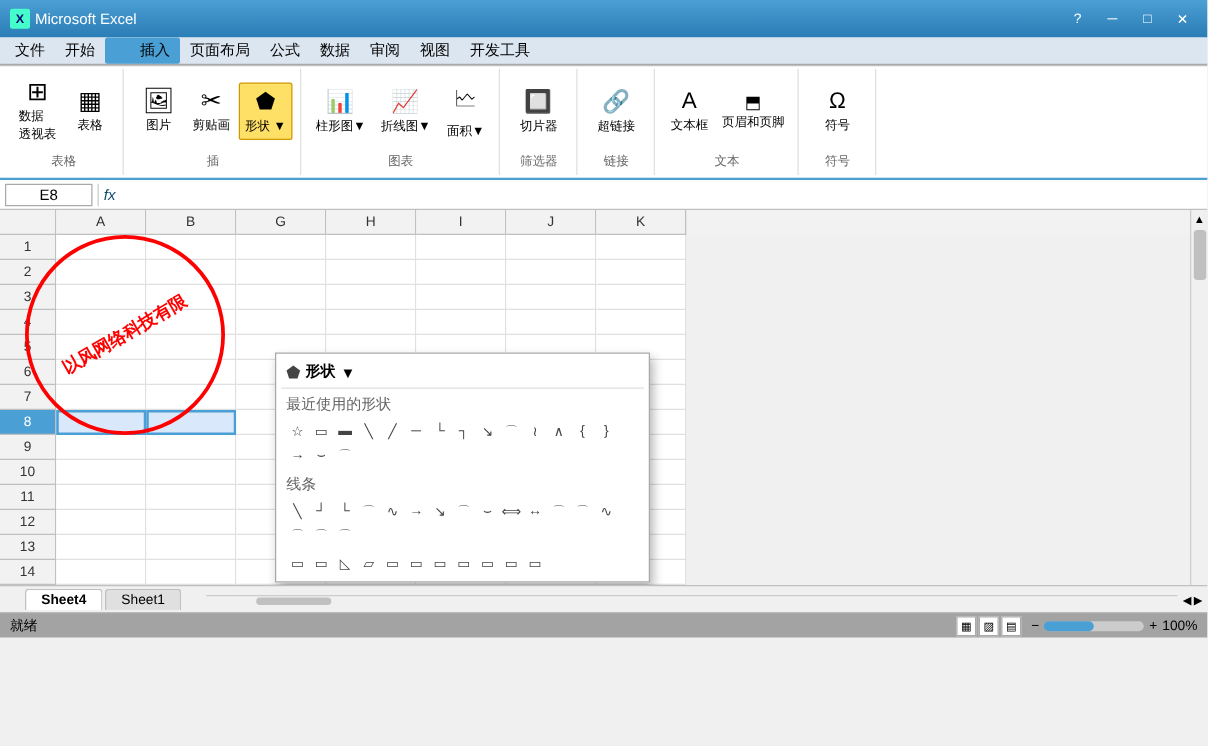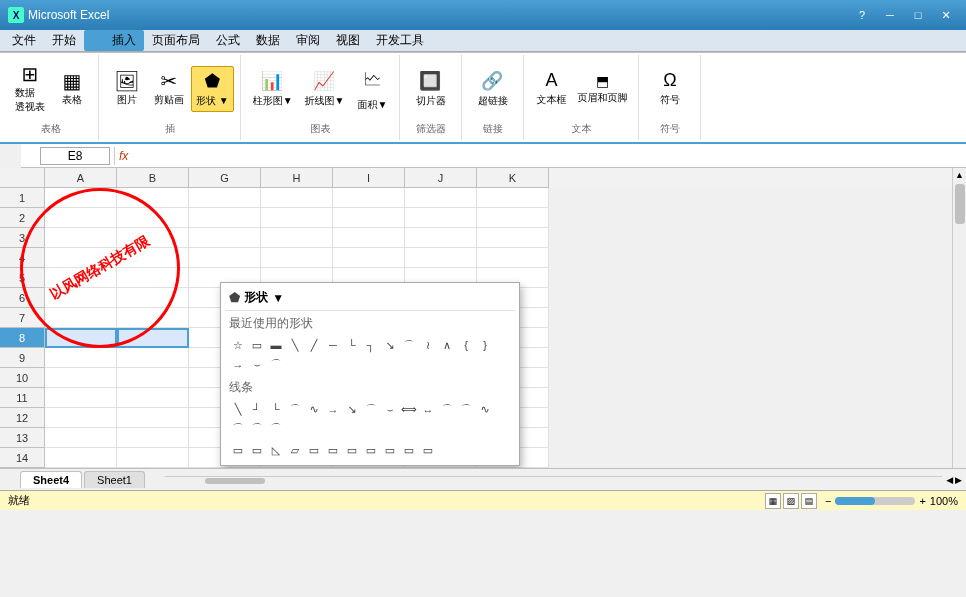--- a/index.html
+++ b/index.html
@@ -88,22 +88,21 @@
     .ribbon-btn .icon { font-size: 20px; line-height: 1; }
 
     
     .formula-bar {
       height: 24px;
       background: white;
       border-bottom: 1px solid #c0c0c0;
       display: flex;
       align-items: center;
       gap: 4px;
-      padding: 0 19px;
-      margin-left: 21px;
+      padding: 0 4px;
     }
     .cell-ref {
       width: 70px;
       border: 1px solid #aaa;
       padding: 1px 4px;
       font-size: 12px;
       text-align: center;
     }
     .formula-divider { width: 1px; height: 18px; background: #ccc; }
     .formula-input {
@@ -213,21 +212,21 @@
       border-radius: 3px 3px 0 0;
       background: #e0e0e0;
       font-size: 11px;
       cursor: pointer;
     }
     .sheet-tab.active { background: white; font-weight: bold; }
 
     
     .status-bar {
       height: 20px;
-      background: #fef9c3;
+      background: #a3a3a3;
       border-top: 1px solid #aaa;
       display: flex;
       align-items: center;
       justify-content: space-between;
       padding: 0 8px;
       font-size: 11px;
     }
     .status-right { display: flex; align-items: center; gap: 8px; }
     .zoom-control { display: flex; align-items: center; gap: 4px; }
     .zoom-slider { width: 80px; height: 8px; background: #ccc; border-radius: 4px; }
@@ -405,21 +404,21 @@
         </div>
       </div>
       <div class="ribbon-group-label">符号</div>
     </div>
   </div>
 </div>
 
 <div class="formula-bar">
   <input class="cell-ref" value="E8" style="">
   <div class="formula-divider"></div>
-  <span style="font-style:italic;color:#c2410c;">fx</span>
+  <span style="font-style:italic;color:#0c4a6e;">fx</span>
   <input class="formula-input" value="" style="">
 </div>
 
 <div style="display:flex; flex:1; overflow:hidden; position:relative;">
   <div class="spreadsheet" style="position:relative; overflow:hidden;">
 
     <div class="sheet-header-row">
       <div class="corner-cell"></div>
       <div class="col-header">A</div>
       <div class="col-header">B</div>

